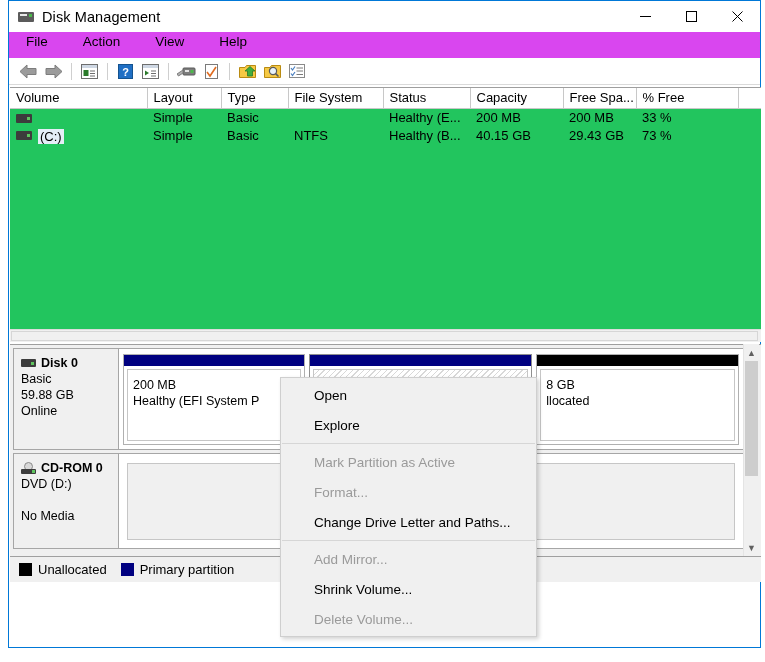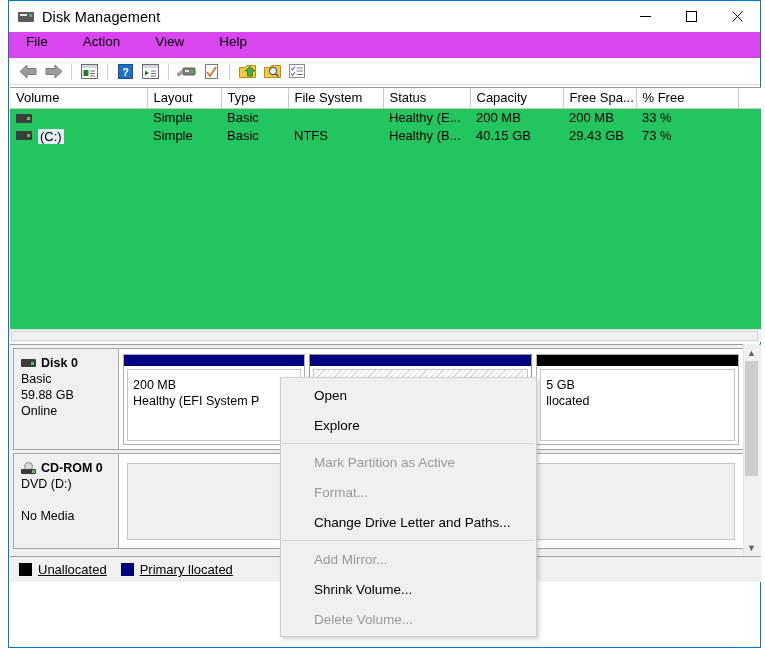--- a/index.html
+++ b/index.html
@@ -411,21 +411,20 @@
     display: inline-block;
     margin-right: 6px;
     vertical-align: middle;
   }
   .legend .sw.black { background: #000000; }
   .legend .sw.navy { background: #000080; }
   .legend .lg-item {
     display: flex;
     align-items: center;
     margin-right: 14px;
-    text-decoration: underline;
   }
 
   
   .ctxmenu {
     position: absolute;
     left: 271px;
     top: 376px;
     width: 257px;
     background: #f0f0f0;
     border: 1px solid #cfcfcf;
@@ -669,21 +668,21 @@
             <div class="pbody">
               <div class="ctr">(C:)</div>
               <div>40.15</div>
               <div>Heal</div>
             </div>
           </div>
           <div class="part" style="flex:38">
             <div class="capbar unalloc"></div>
             <div class="pbody">
               <div class="ctr"></div>
-              <div>5 GB</div>
+              <div>8 GB</div>
               <div>llocated</div>
             </div>
           </div>
         </div>
       </div>
 
       <div class="diskrow" id="diskrow1">
         <div class="diskinfo">
           <div class="dname">
             <span class="cd-ico">
@@ -710,21 +709,21 @@
       <div class="arrow" style="position:absolute;bottom:0;left:0;width:15px;">▼</div>
     </div>
 
     <div class="legend">
       <div class="lg-item">
         <span class="sw black"></span>
         <span>Unallocated</span>
       </div>
       <div class="lg-item">
         <span class="sw navy"></span>
-        <span>Primary llocated</span>
+        <span>Primary partition</span>
       </div>
     </div>
 
     <div class="ctxmenu">
       <div class="cmi">Open</div>
       <div class="cmi">Explore</div>
       <div class="cmsep"></div>
       <div class="cmi disabled">Mark Partition as Active</div>
       <div class="cmi disabled">Format...</div>
       <div class="cmi">Change Drive Letter and Paths...</div>

